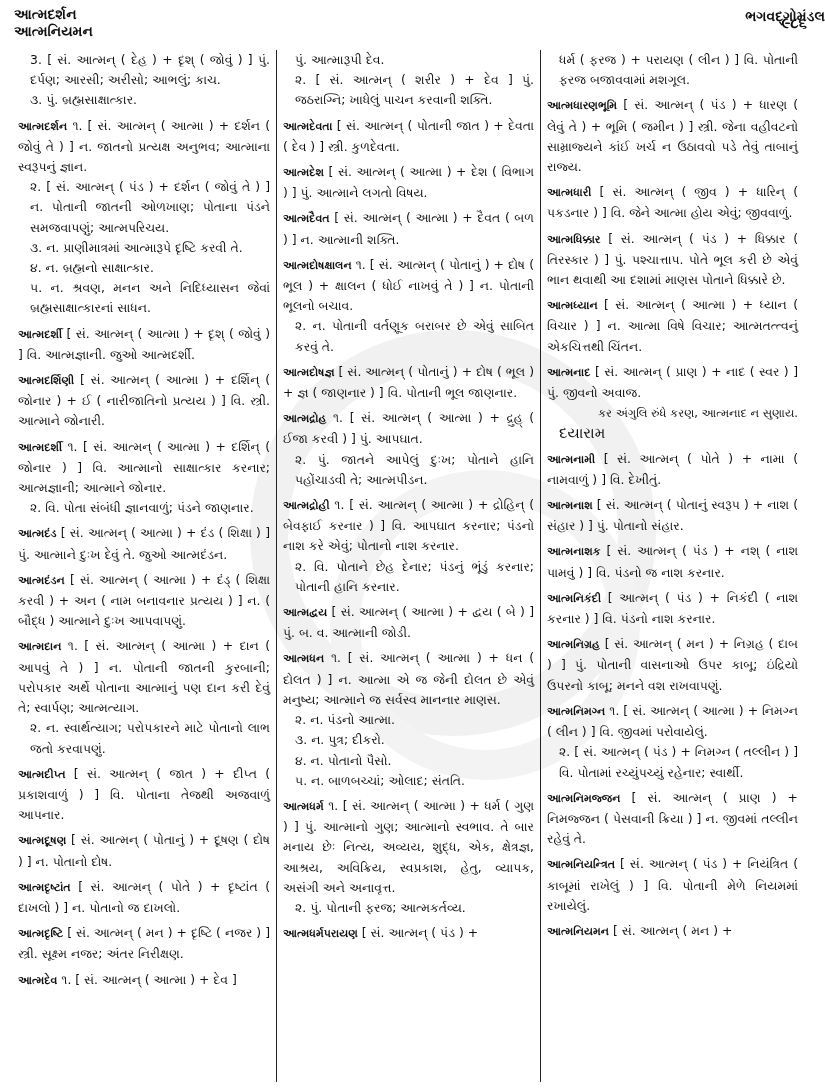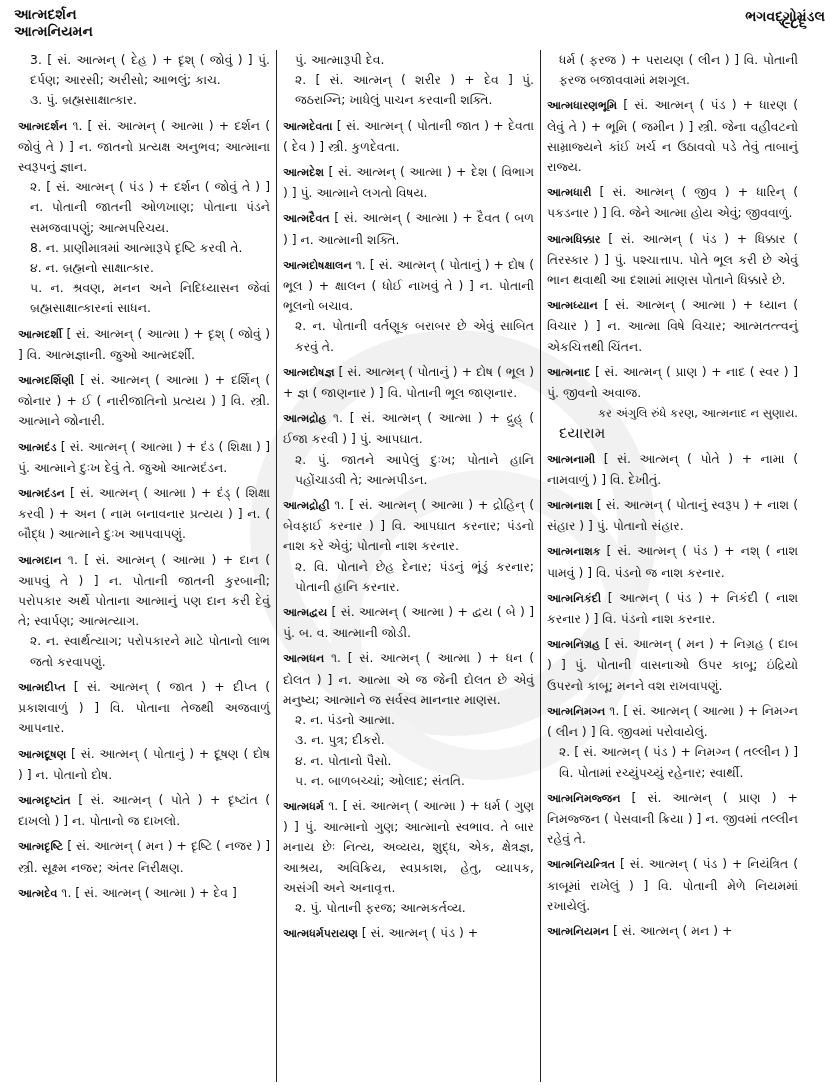--- a/index.html
+++ b/index.html
@@ -44,29 +44,33 @@
 
 <div class="columns">
   <div class="col">
       <div class="entry">
         <div class="sense">3. [ સં. આત્મન્ ( દેહ ) + દૃશ્ ( જોવું ) ] પું. દર્પણ; આરસી; અરીસો; આભલું; કાચ.</div>
         <div class="sense">૩. પું. બ્રહ્મસાક્ષાત્કાર.</div>
       </div>
       <div class="entry">
         <div><span class="hw">આત્મદર્શન</span> <span>૧. [ સં. આત્મન્ ( આત્મા ) + દર્શન ( જોવું તે ) ] ન. જાતનો પ્રત્યક્ષ અનુભવ; આત્માના સ્વરૂપનું જ્ઞાન.</span></div>
         <div class="sense">૨. [ સં. આત્મન્ ( પંડ ) + દર્શન ( જોવું તે ) ] ન. પોતાની જાતની ઓળખાણ; પોતાના પંડને સમજવાપણું; આત્મપરિચય.</div>
-        <div class="sense">8. ન. પ્રાણીમાત્રમાં આત્મારૂપે દૃષ્ટિ કરવી તે.</div>
+        <div class="sense">૩. ન. પ્રાણીમાત્રમાં આત્મારૂપે દૃષ્ટિ કરવી તે.</div>
         <div class="sense">૪. ન. બ્રહ્મનો સાક્ષાત્કાર.</div>
         <div class="sense">૫. ન. શ્રવણ, મનન અને નિદિધ્યાસન જેવાં બ્રહ્મસાક્ષાત્કારનાં સાધન.</div>
       </div>
       <div class="entry">
         <div><span class="hw">આત્મદર્શી</span> <span>[ સં. આત્મન્ ( આત્મા ) + દૃશ્ ( જોવું ) ] વિ. આત્મજ્ઞાની. જુઓ આત્મદર્શી.</span></div>
       </div>
       <div class="entry">
         <div><span class="hw">આત્મદર્શિણી</span> <span>[ સં. આત્મન્ ( આત્મા ) + દર્શિન્ ( જોનાર ) + ઈ ( નારીજાતિનો પ્રત્યય ) ] વિ. સ્ત્રી. આત્માને જોનારી.</span></div>
+      </div>
+      <div class="entry">
+        <div><span class="hw">આત્મદર્શી</span> <span>૧. [ સં. આત્મન્ ( આત્મા ) + દર્શિન્ ( જોનાર ) ] વિ. આત્માનો સાક્ષાત્કાર કરનાર; આત્મજ્ઞાની; આત્માને જોનાર.</span></div>
+        <div class="sense">૨. વિ. પોતા સંબંધી જ્ઞાનવાળું; પંડને જાણનાર.</div>
       </div>
       <div class="entry">
         <div><span class="hw">આત્મદંડ</span> <span>[ સં. આત્મન્ ( આત્મા ) + દંડ ( શિક્ષા ) ] પું. આત્માને દુઃખ દેવું તે. જુઓ આત્મદંડન.</span></div>
       </div>
       <div class="entry">
         <div><span class="hw">આત્મદંડન</span> <span>[ સં. આત્મન્ ( આત્મા ) + દંડ્ ( શિક્ષા કરવી ) + અન ( નામ બનાવનાર પ્રત્યય ) ] ન. ( બૌદ્ધ ) આત્માને દુઃખ આપવાપણું.</span></div>
       </div>
       <div class="entry">
         <div><span class="hw">આત્મદાન</span> <span>૧. [ સં. આત્મન્ ( આત્મા ) + દાન ( આપવું તે ) ] ન. પોતાની જાતની કુરબાની; પરોપકાર અર્થે પોતાના આત્માનું પણ દાન કરી દેવું તે; સ્વાર્પણ; આત્મત્યાગ.</span></div>
         <div class="sense">૨. ન. સ્વાર્થત્યાગ; પરોપકારને માટે પોતાનો લાભ જતો કરવાપણું.</div>

